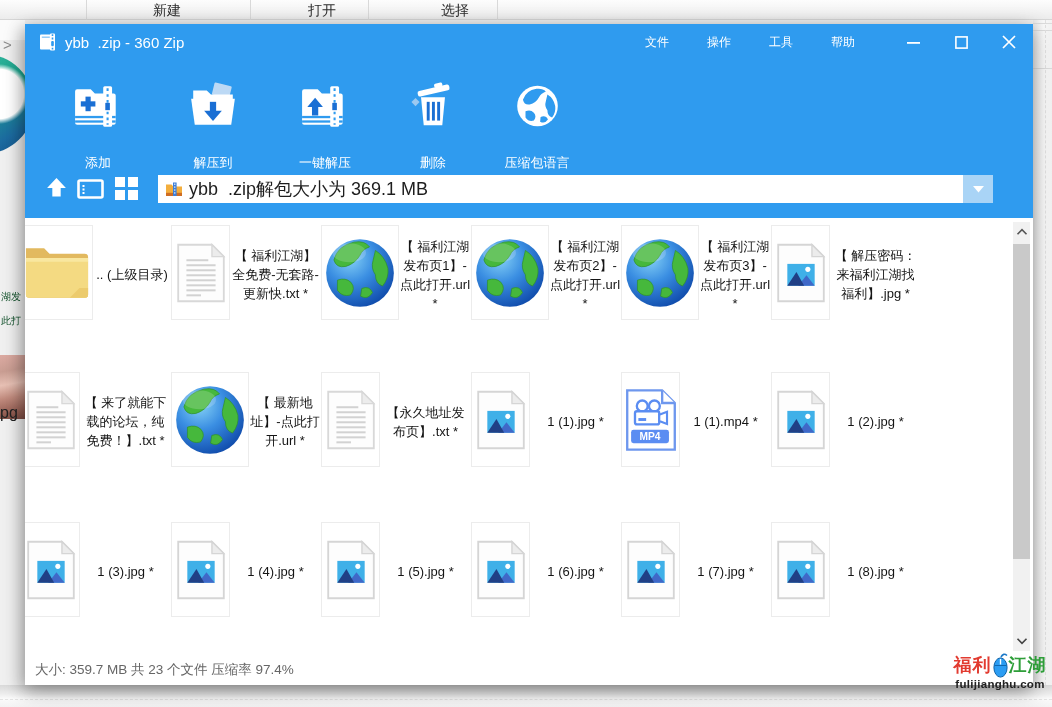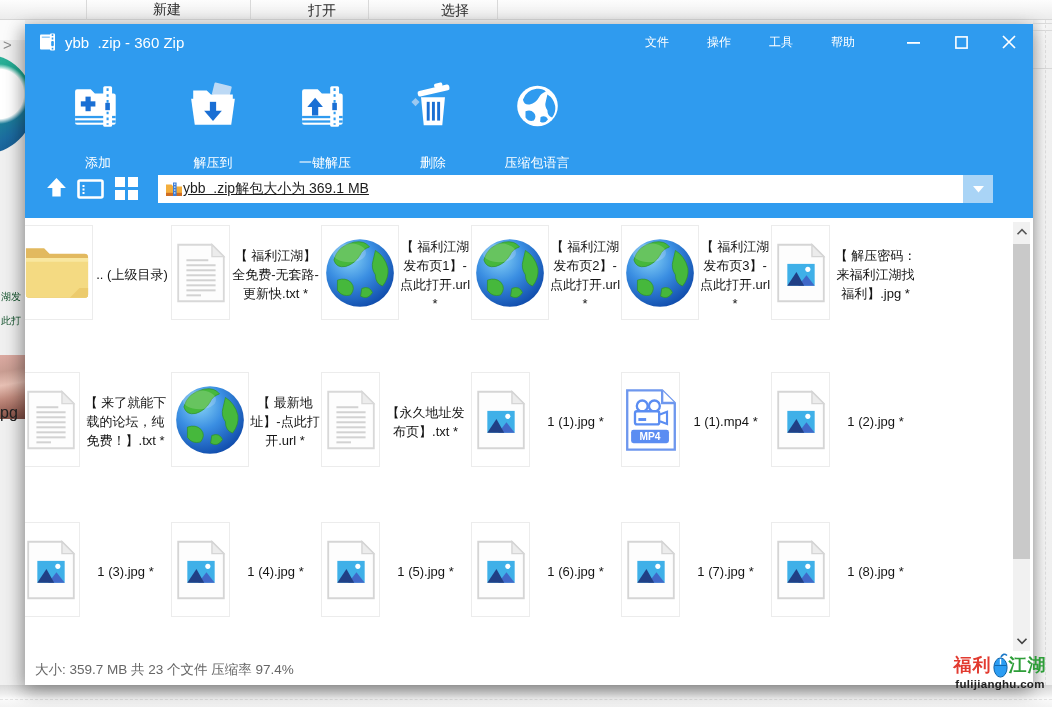--- a/index.html
+++ b/index.html
@@ -49,21 +49,21 @@
   .tb-btn { position:absolute; top:20px; transform:translateX(-50%); display:flex;
     flex-direction:column; align-items:center; }
   .tb-ic { width:52px; height:52px; display:flex; align-items:center; justify-content:center; }
   .tb-lb { margin-top:22px; color:#fff; font-size:13px; white-space:nowrap; }
 
   .addr-row { position:absolute; left:0; top:148px; right:0; height:34px; }
   .ar-ic { position:absolute; top:4px; }
   .ic-up { left:20px; } .ic-details { left:52px; top:7px; } .ic-grid { left:90px; top:5px; }
   .addrbar { position:absolute; left:133px; top:3px; width:805px; height:28px; background:#fff;
     display:flex; align-items:center; padding-left:7px; overflow:hidden; }
-  .addrbar .txt { font-size:14px; color:#1d1d1d; white-space:pre; margin-left:0;text-decoration:underline; }
+  .addrbar .txt { font-size:18px; color:#1d1d1d; white-space:pre; margin-left:6px; }
   .dropdown { position:absolute; left:938px; top:3px; width:30px; height:28px; background:#a9d4f6;
     display:flex; align-items:center; justify-content:center; }
 
   
   .filearea { position:absolute; left:0; top:194px; right:0; height:437px; background:#fff; overflow:hidden; }
   .frow { position:absolute; left:-4px; width:904px; display:flex; }
   .cell { width:150px; display:flex; align-items:center; cursor:default; }
   .box { width:95px; height:95px; border:1px solid #ececec; background:#fff; display:flex;
     align-items:center; justify-content:center; }
   .flabel { margin-top:4px; width:148px; font-size:13px; line-height:19px; text-align:center;
@@ -97,21 +97,21 @@
       <radialGradient id="gOcean" cx="35%" cy="28%" r="80%">
         <stop offset="0%" stop-color="#86d2f6"></stop>
           <stop offset="45%" stop-color="#3a8ee2"></stop>
         <stop offset="100%" stop-color="#0d47a8"></stop>
       </radialGradient>
     </defs>
   </svg>
 
   <div class="top-strip">
     <div id="top-tabs">
-        <span class="tab" style="left: 167px; font-family: Liberation Mono, monospace;">新建</span>
+        <span class="tab" style="left: 167px;">新建</span>
         <span class="tab" style="left: 322px;">打开</span>
         <span class="tab" style="left: 455px;">选择</span>
       </div>
     <div class="vsep" style="left:86px"></div>
     <div class="vsep" style="left:250px"></div>
     <div class="vsep" style="left:368px"></div>
     <div class="vsep" style="left:497px"></div>
   </div>
   <div class="leftwhite"></div>
   <div class="lft chev">&gt;</div>

